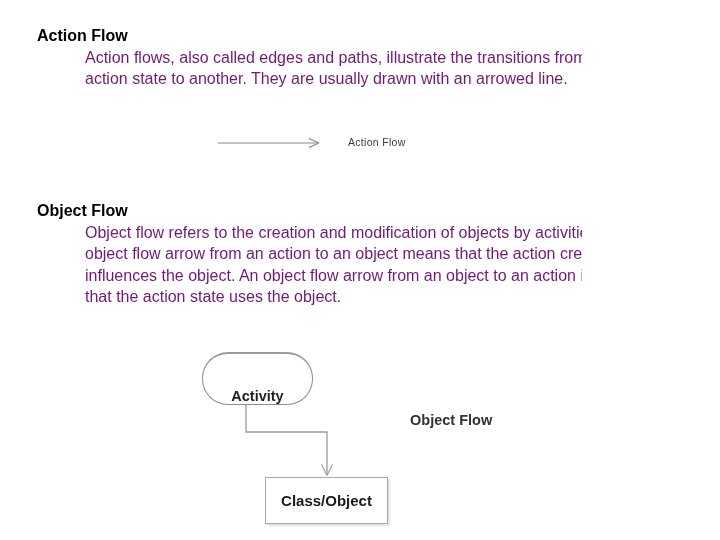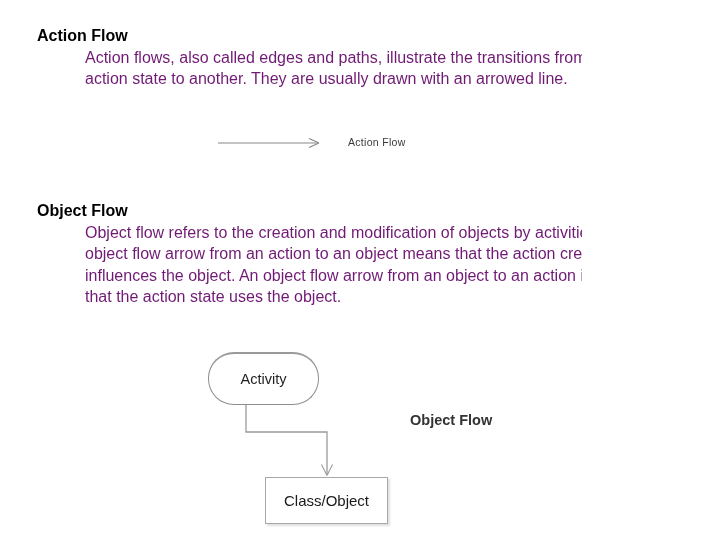--- a/index.html
+++ b/index.html
@@ -57,52 +57,52 @@
   .connector-layer {
     position: absolute;
     left: 0;
     top: 0;
     width: 720px;
     height: 540px;
     pointer-events: none;
   }
   .node-activity {
     position: absolute;
-    left: 208px;
+    left: 202px;
     top: 352px;
     width: 111px;
     height: 53px;
     box-sizing: border-box;
     border: 1px solid #8e8e8e;
     border-top: 2px solid #9a9a9a;
     border-radius: 26px;
     background: #ffffff;
     display: flex;
-    align-items: center;
+    align-items: flex-end;
     justify-content: center;
     font-size: 14.5px;
     color: #1f1f1f;
-    font-weight: 400;
+    font-weight: 700;
   }
   .node-class-object {
     position: absolute;
     left: 265px;
     top: 477px;
     width: 123px;
     height: 47px;
     box-sizing: border-box;
     border: 1px solid #a8a8a8;
     background: #ffffff;
     box-shadow: 1.5px 1.5px 2px rgba(0,0,0,0.13);
     display: flex;
     align-items: center;
     justify-content: center;
     font-size: 15px;
     color: #1a1a1a;
-    font-weight: 400;
+    font-weight: 700;
   }
   .fig-object-label {
     position: absolute;
     left: 410px;
     top: 411px;
     font-size: 14.5px;
     line-height: 18px;
     font-weight: 700;
     color: #333333;
   }

